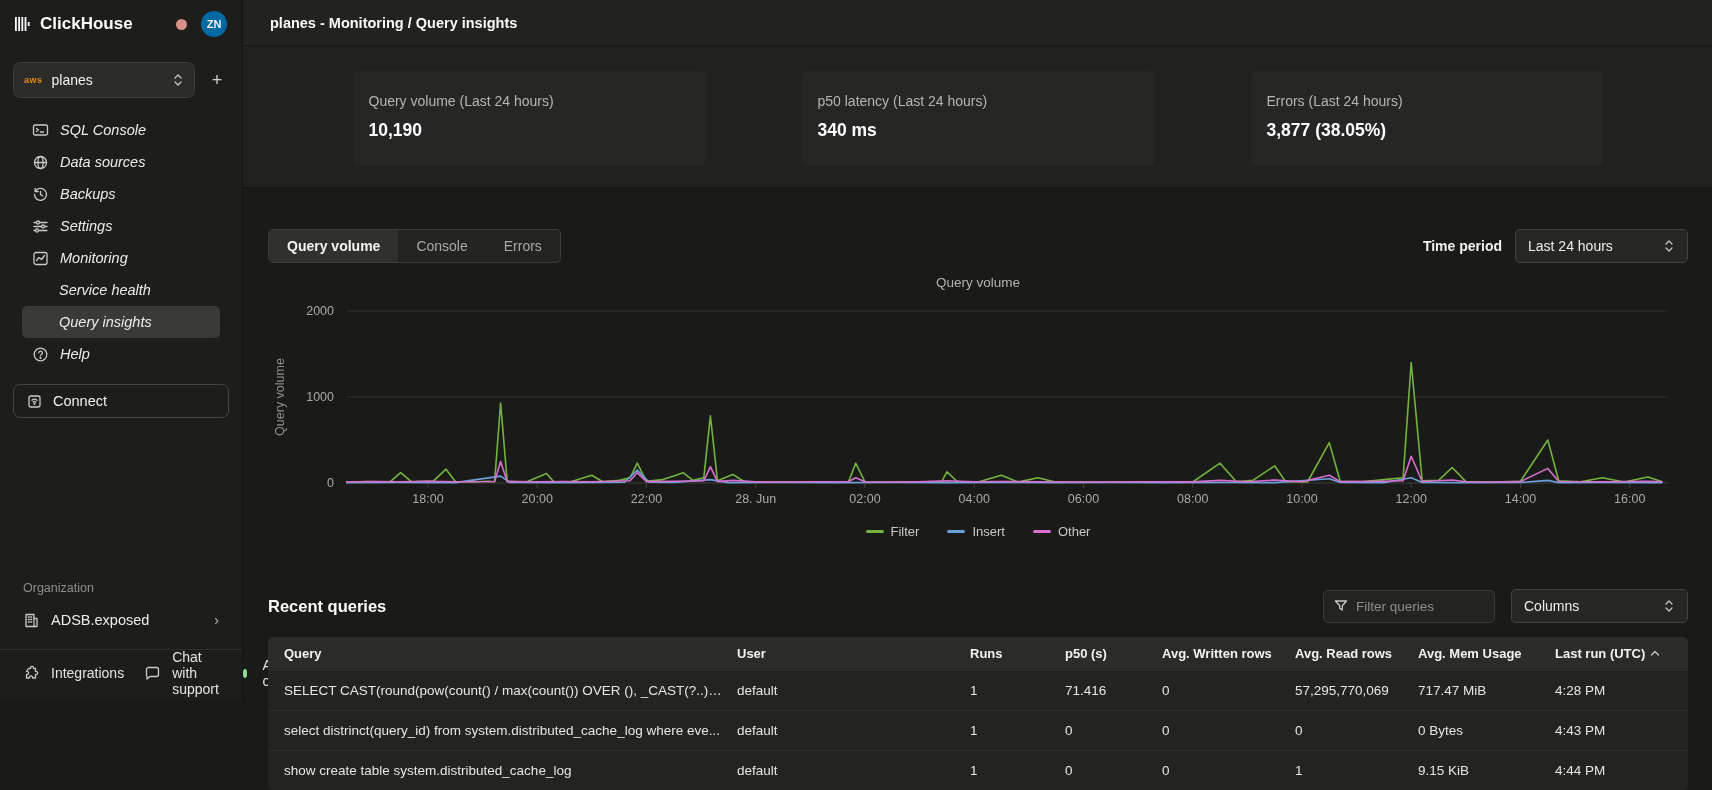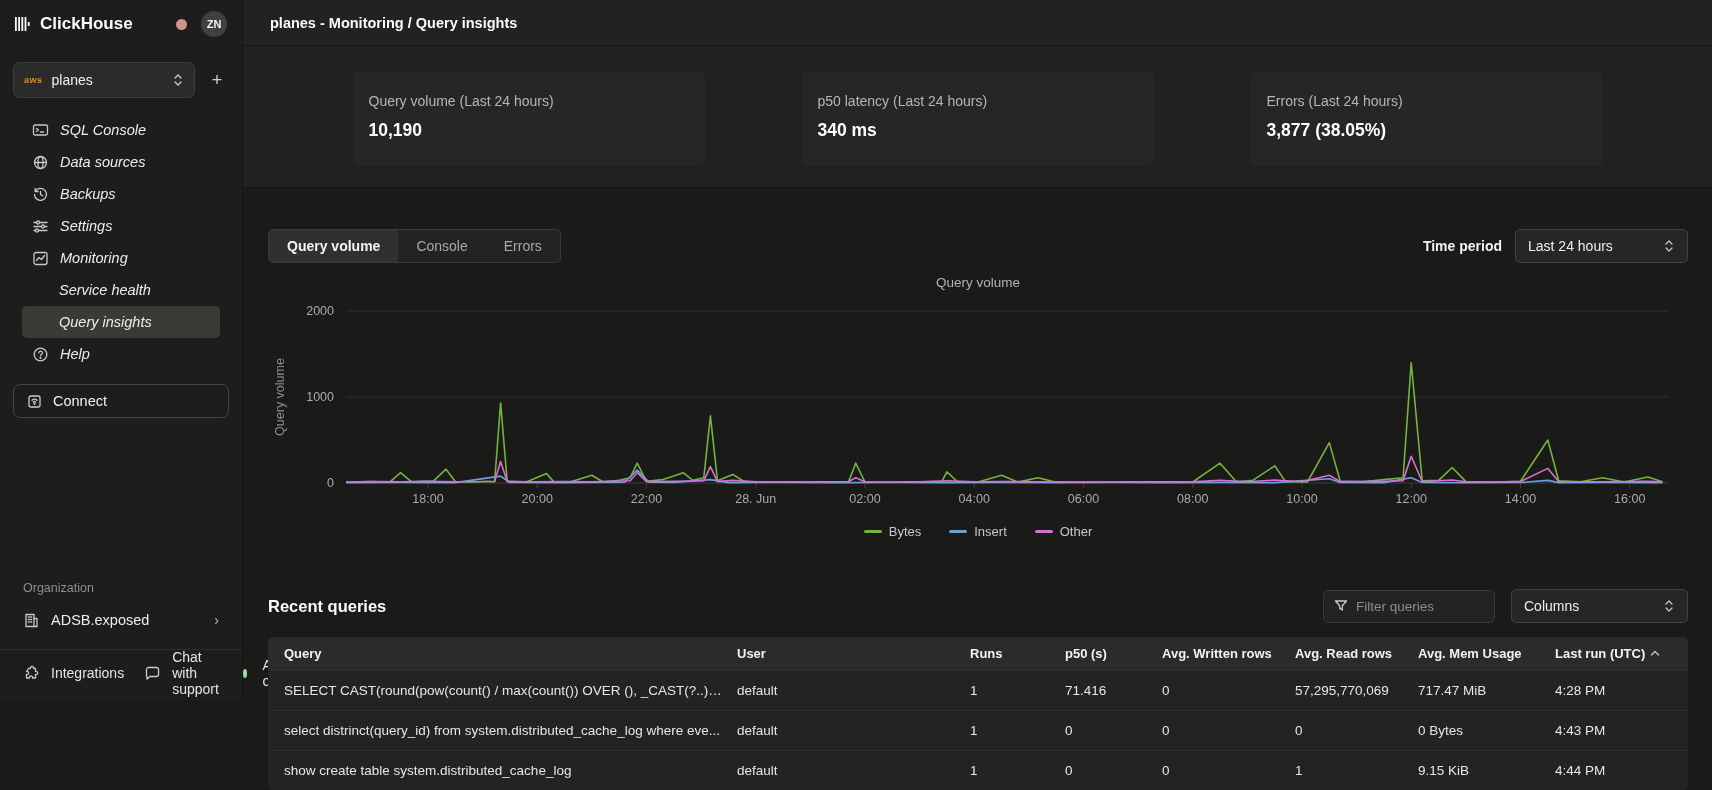--- a/index.html
+++ b/index.html
@@ -6,21 +6,21 @@
   html,body { width:1712px; height:790px; overflow:hidden; background:#1a1a18;
     font-family:"Liberation Sans","DejaVu Sans",sans-serif; color:#e8e8e6; }
   .app { display:flex; width:1712px; height:790px; }
 
   
   .sidebar { width:243px; height:700px; background:#1d1d1c; display:flex; flex-direction:column;
     border-right:1px solid #151513; flex-shrink:0; }
   .sb-head { height:48px; display:flex; align-items:center; padding:0 15px; }
   .brand { display:flex; align-items:center; gap:9px; font-size:17px; font-weight:700; color:#fbfbfa; }
   .presence-dot { width:11px; height:11px; border-radius:50%; background:#d4918a; margin-left:auto; margin-right:14px; }
-  .avatar { width:26px; height:26px; border-radius:50%; background:#404040; color:#f4f5f7;
+  .avatar { width:26px; height:26px; border-radius:50%; background:#0369a1; color:#f4f5f7;
     font-size:11px; font-weight:700; display:flex; align-items:center; justify-content:center; }
   .svc-row { display:flex; align-items:center; gap:10px; padding:14px 13px 0 13px; }
   .svc-select { flex:1; height:36px; background:#2b2b29; border:1px solid #3c3c39; border-radius:7px;
     display:flex; align-items:center; gap:9px; padding:0 10px; cursor:pointer; }
   .aws-mark { color:#e8890c; font-weight:700; font-size:9px; letter-spacing:.5px; }
   .svc-name { font-size:14px; color:#f0f0ee; flex:1; }
   .plus-btn { font-size:18px; color:#cfcfcd; width:24px; text-align:center; cursor:pointer; }
   .nav { margin-top:16px; display:flex; flex-direction:column; padding:0 22px;font-style:italic; }
   .nav-item { height:32px; display:flex; align-items:center; gap:11px; padding:0 10px;
     font-size:14.5px; color:#ececea; border-radius:5px; cursor:pointer; }
@@ -315,21 +315,21 @@
             <line x1="1361.7603305785124" x2="1361.7603305785124" y1="190" y2="195" stroke="#3d3d3a" stroke-width="1"></line>
             <text x="1361.7603305785124" y="210" text-anchor="middle" class="xtick">16:00</text>
             <text transform="translate(16,104) rotate(-90)" text-anchor="middle" class="ylabel">Query volume</text>
             <polyline points="78.0,189.3 99.9,188.5 121.7,189.1 132.6,179.7 143.6,188.8 165.4,188.1 178.0,176.2 187.3,188.5 203.6,189.0 220.0,188.3 226.6,188.8 232.6,110.0 239.2,188.3 258.3,189.0 278.5,180.5 285.6,188.6 302.0,189.1 323.8,182.3 334.8,188.8 351.1,187.4 362.1,184.8 369.2,170.2 378.5,188.3 394.8,186.6 405.8,183.1 415.1,179.7 424.9,187.4 435.8,184.8 442.4,122.9 449.5,187.8 464.8,181.4 476.8,189.0 493.2,189.3 515.0,188.8 536.9,189.3 564.2,189.1 580.6,188.6 587.7,170.2 597.0,189.0 618.8,189.3 646.1,188.8 673.4,189.1 678.9,178.8 689.8,189.0 711.7,188.5 733.5,182.3 749.9,189.1 770.1,184.8 788.2,189.3 815.5,189.0 842.8,189.3 870.1,188.8 897.4,189.1 924.7,189.0 952.0,170.2 968.4,188.8 984.8,187.4 1006.7,172.8 1017.6,188.6 1039.5,189.0 1061.3,149.6 1072.2,188.3 1094.1,188.8 1115.9,186.6 1135.1,184.8 1143.2,69.6 1154.2,187.8 1170.6,187.4 1184.2,174.5 1197.9,188.6 1225.2,189.0 1252.5,188.3 1279.8,147.0 1290.7,187.8 1312.6,188.8 1334.4,184.8 1356.3,189.0 1379.8,184.0 1394.5,188.7" fill="none" stroke="#74b33e" stroke-width="1.6" stroke-linejoin="round"></polyline>
             <polyline points="78.0,189.6 132.6,189.5 187.3,189.6 232.6,183.1 241.9,189.5 296.5,189.6 356.6,189.3 369.2,177.1 381.2,189.3 405.8,189.5 442.4,186.6 460.4,189.6 515.0,189.5 569.7,189.6 624.3,189.5 678.9,189.6 733.5,189.5 788.2,189.6 842.8,189.5 897.4,189.6 952.0,189.5 1006.7,189.6 1061.3,185.7 1072.2,189.5 1115.9,189.6 1143.2,184.8 1154.2,189.5 1197.9,189.6 1252.5,189.5 1279.8,187.4 1290.7,189.6 1334.4,189.5 1394.5,189.6" fill="none" stroke="#6ca0dc" stroke-width="1.6" stroke-linejoin="round"></polyline>
             <polyline points="78.0,189.0 105.3,188.5 132.6,188.8 159.9,188.3 187.3,188.7 226.6,188.5 232.6,168.5 239.2,188.6 269.2,188.8 296.5,188.5 323.8,188.7 362.1,187.8 369.2,179.7 378.5,188.6 405.8,188.3 435.8,187.8 442.4,173.7 449.5,188.6 464.8,187.4 487.7,188.8 515.0,189.0 542.3,188.7 580.6,188.5 587.7,184.8 597.0,188.8 624.3,189.0 651.6,188.7 678.9,187.8 706.2,188.8 733.5,188.5 770.1,188.7 815.5,189.0 870.1,188.8 924.7,188.9 952.0,187.4 979.4,188.8 1006.7,187.0 1034.0,188.8 1061.3,182.3 1072.2,188.6 1115.9,188.3 1135.1,187.8 1143.2,163.3 1154.2,188.5 1184.2,187.0 1197.9,188.8 1225.2,189.0 1252.5,188.6 1279.8,175.4 1290.7,188.5 1334.4,188.7 1379.8,188.3 1394.5,188.8" fill="none" stroke="#d96fd0" stroke-width="1.6" stroke-linejoin="round"></polyline>
           </svg>
         <div class="legend">
           <div class="legend-item">
             <span class="legend-dash" style="background: rgb(116, 179, 62);"></span>
-            <span>Bytes</span>
+            <span>Filter</span>
           </div>
           <div class="legend-item">
             <span class="legend-dash" style="background: rgb(108, 160, 220);"></span>
             <span>Insert</span>
           </div>
           <div class="legend-item">
             <span class="legend-dash" style="background: rgb(217, 111, 208);"></span>
             <span>Other</span>
           </div>
         </div>

